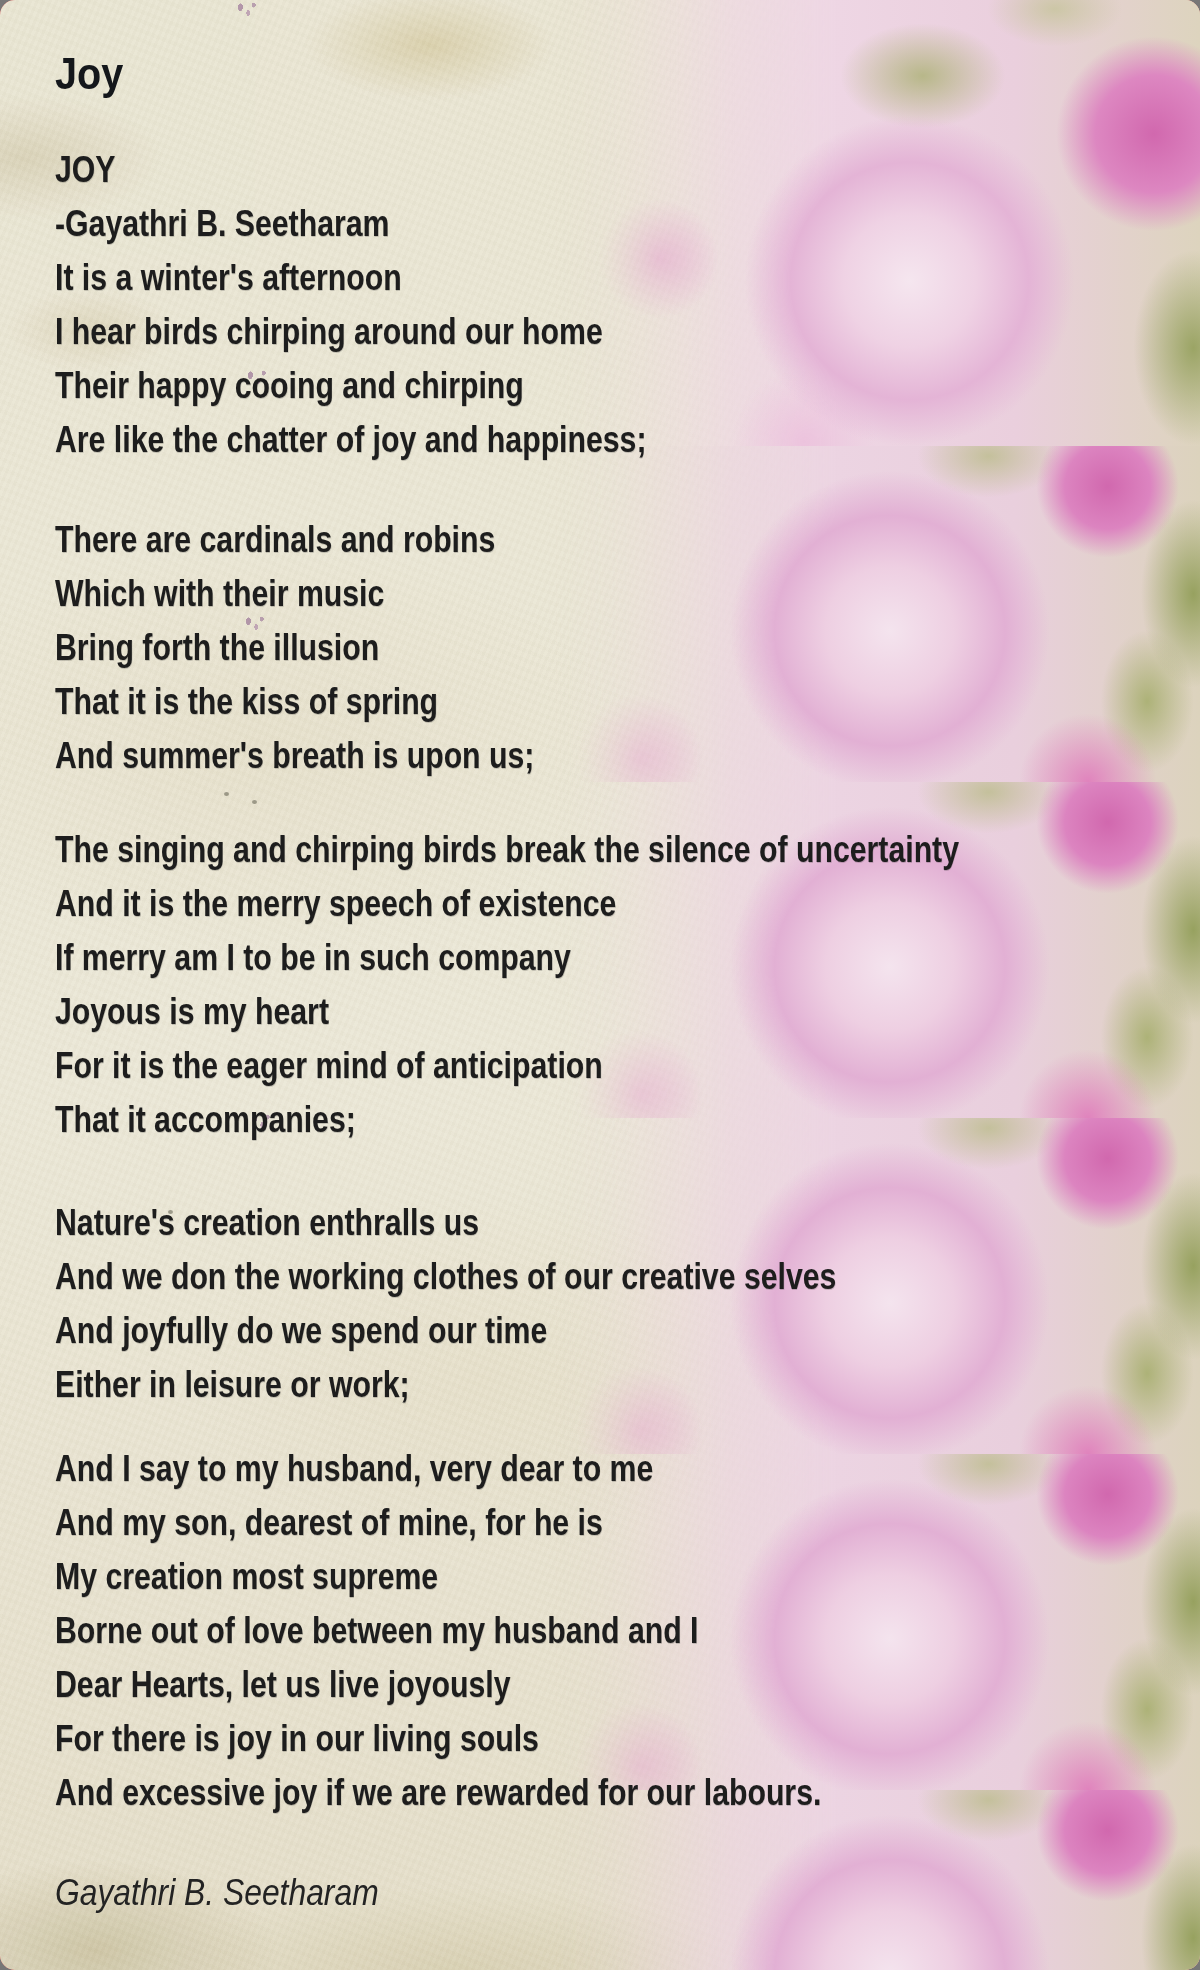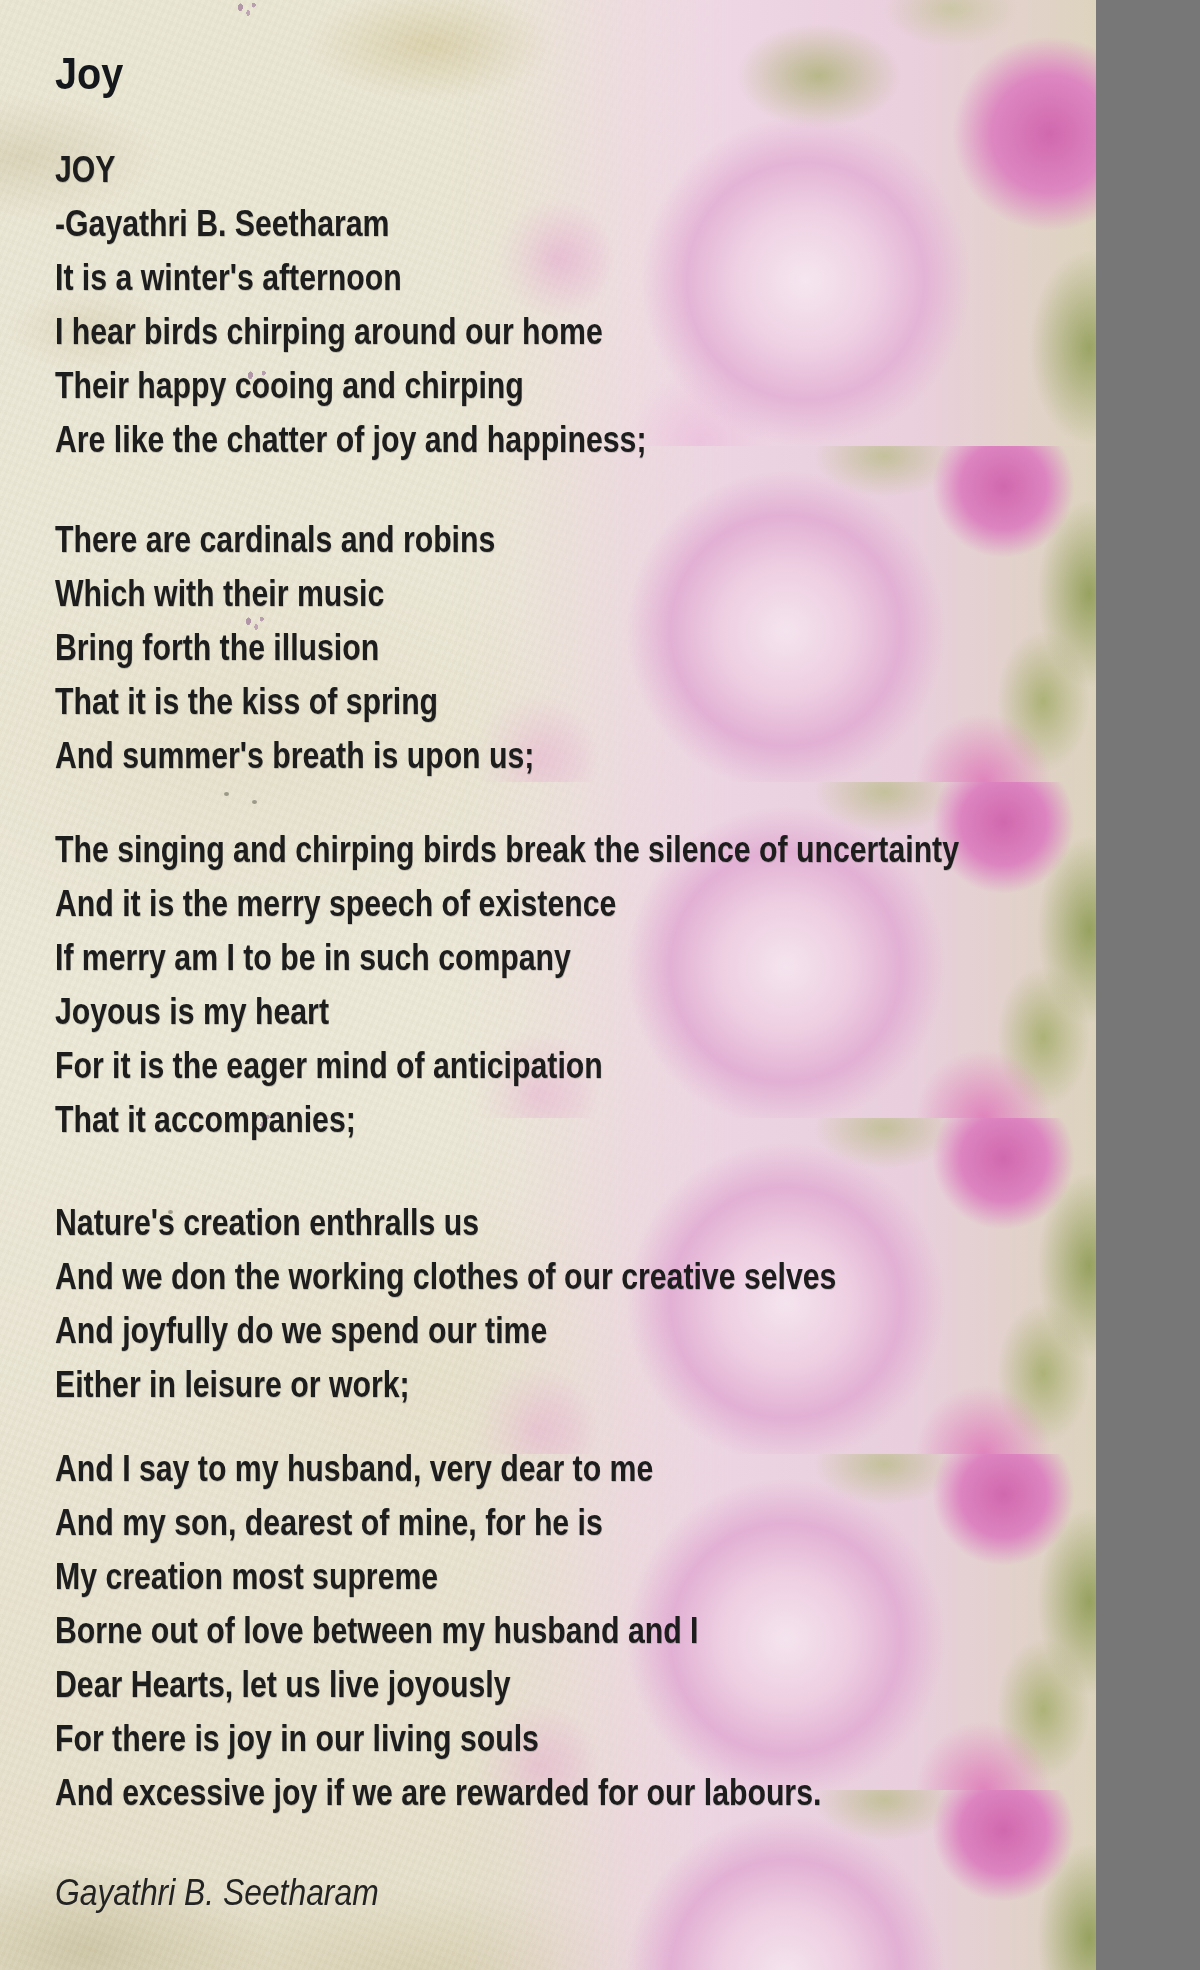--- a/index.html
+++ b/index.html
@@ -1,19 +1,20 @@
 <!DOCTYPE html>
 <html><head>
 <meta charset="utf-8">
 <style>
   html,body{margin:0;padding:0;background:#777;}
   .page{
-    position:relative;width:1096px;height:1970px;overflow:hidden;
+    position:relative;width:1200px;height:1970px;overflow:hidden;
     background:#ef4444;
     font-family:"Liberation Sans","DejaVu Sans",sans-serif;
+    border-radius:15px;
   }
   
   .parchment{
     position:absolute;inset:0;
     background:
       radial-gradient(ellipse 180px 80px at 430px 45px, rgba(199,183,126,.45), transparent 70%),
       radial-gradient(ellipse 320px 170px at 1120px 70px, rgba(196,178,118,.55), transparent 70%),
       radial-gradient(ellipse 120px 60px at 90px 330px, rgba(190,176,130,.28), transparent 70%),
       radial-gradient(ellipse 520px 300px at 22% 38%, rgba(214,204,168,.22), transparent 70%),
       radial-gradient(ellipse 420px 260px at 40% 70%, rgba(218,208,172,.20), transparent 70%),

